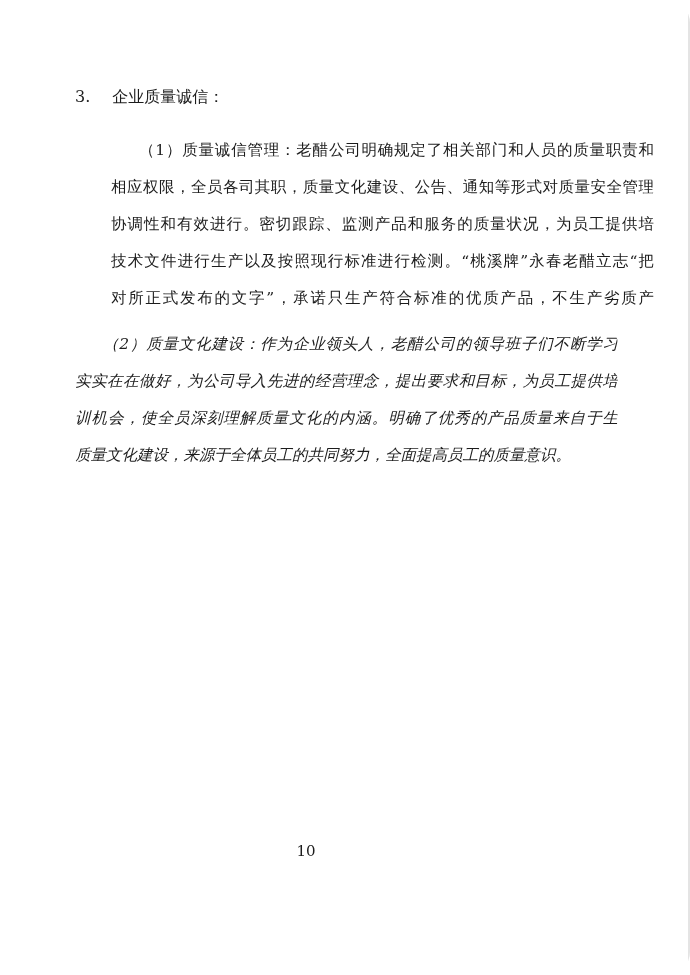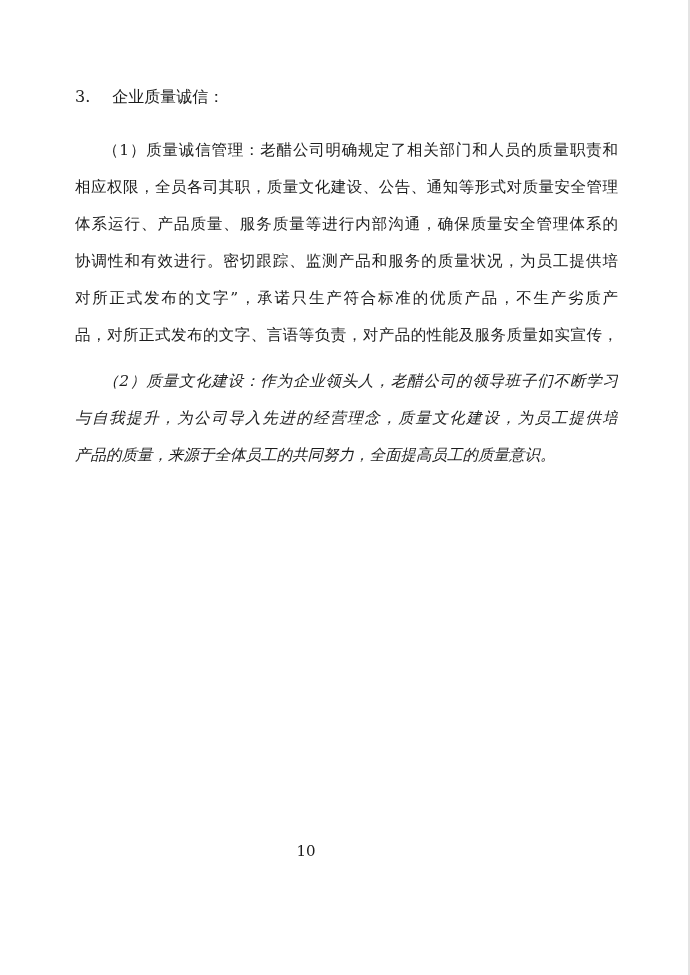--- a/index.html
+++ b/index.html
@@ -1,15 +1,15 @@
 <!DOCTYPE html>
 <html><head>
 <meta charset="utf-8">
 <style>
-  * { margin: 0; padding: 0; box-sizing: border-box; }
+  * { margin: 0; padding: 0; box-sizing: border-box; border-radius: 23px; }
   html, body { background: #ffffff; }
   body {
     width: 690px;
     height: 975px;
     position: relative;
     font-family: "DejaVu Serif", "Liberation Serif", serif;
     color: #1c1c1c;
     overflow: hidden;
   }
   .page {
@@ -35,21 +35,21 @@
     line-height: 37px;
     height: 37px;
     font-size: 16px;
     white-space: nowrap;
   }
   .heading .num {
     display: inline-block;
     margin-right: 22px;
   }
   .para { width: 543px; }
-  .para-1 { margin-top: 17px; }
+  .para-1 { margin-top: 17px; margin-left: 36px; }
   .para-2 { margin-top: 9px; font-style: italic; }
   .line {
     font-size: 15.5px;
     line-height: 37px;
     height: 37px;
     text-align: justify;
     text-align-last: justify;
     overflow: hidden;
   }
   .line.first { padding-left: 28px; }
@@ -72,30 +72,30 @@
 
   <div class="content">
 
     <div class="heading">
       <span class="num">3.</span><span>企业质量诚信：</span>
     </div>
 
     <div class="para para-1">
       <div class="line first">（1）质量诚信管理：老醋公司明确规定了相关部门和人员的质量职责和</div>
       <div class="line">相应权限，全员各司其职，质量文化建设、公告、通知等形式对质量安全管理</div>
-      <div class="line">体系运行、产品质量、服务质量等进行内部沟通，确保质量安全管理体系的</div>
       <div class="line">协调性和有效进行。密切跟踪、监测产品和服务的质量状况，为员工提供培</div>
+      <div class="line">技术文件进行生产以及按照现行标准进行检测。“桃溪牌”永春老醋立志“把</div>
       <div class="line">对所正式发布的文字”，承诺只生产符合标准的优质产品，不生产劣质产</div>
-      <div class="line">品，对所正式发布的文字、言语等负责，对产品的性能及服务质量如实宣传，</div>
     </div>
 
     <div class="para para-2">
       <div class="line first">（2）质量文化建设：作为企业领头人，老醋公司的领导班子们不断学习</div>
-      <div class="line">与自我提升，为公司导入先进的经营理念，质量文化建设，为员工提供培</div>
-      <div class="line last">产品的质量，来源于全体员工的共同努力，全面提高员工的质量意识。</div>
+      <div class="line">实实在在做好，为公司导入先进的经营理念，提出要求和目标，为员工提供培</div>
+      <div class="line">训机会，使全员深刻理解质量文化的内涵。明确了优秀的产品质量来自于生</div>
+      <div class="line last">质量文化建设，来源于全体员工的共同努力，全面提高员工的质量意识。</div>
     </div>
 
   </div>
 
   <div class="page-number">10</div>
 
   <div class="page-right-edge"></div>
 
 </div>
 

